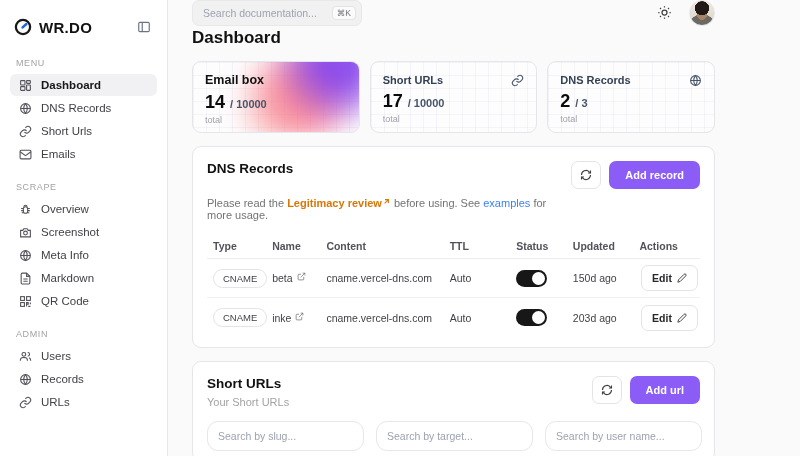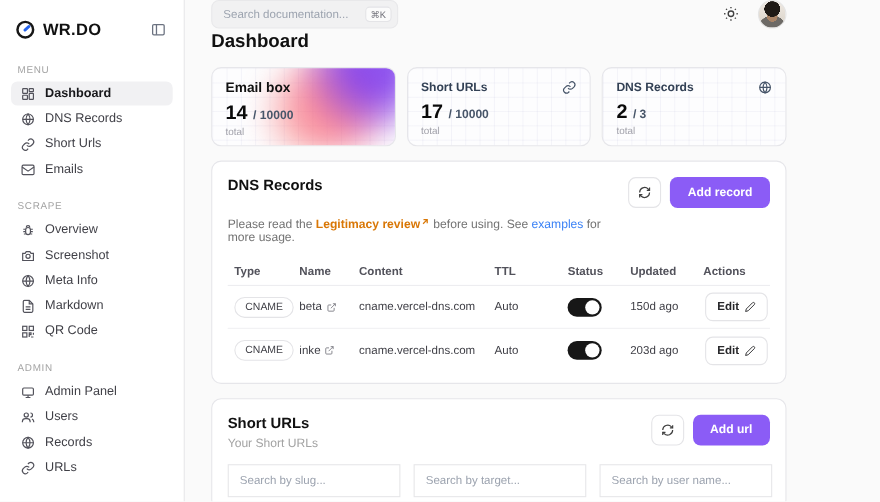--- a/index.html
+++ b/index.html
@@ -86,36 +86,36 @@
   .btn-dark { height:28px; padding:0 16px; background:#8b5cf6; color:#fff; border:none; border-radius:7px;
     font-size:11px; font-weight:600; cursor:pointer; font-family:"Liberation Sans", sans-serif; }
 
   
   .table { margin-top:12px; }
   .tr { display:grid; grid-template-columns:12% 11% 25% 13.5% 11.5% 13.5% 13.5%; align-items:center; }
   .thead { height:26px; border-bottom:1px solid #ededf0; }
   .th { font-size:10.5px; color:#52525b; font-weight:600; padding:0 6px; }
   .row { height:39px; border-bottom:1px solid #f1f1f3; }
   .row:last-child { border-bottom:none; }
-  .td { font-size:10.5px; color:#3f3f46; padding:0 6px; display:flex; align-items:center; gap:4px; }
+  .td { font-size:10.5px; color:#3f3f46; padding:0 6px; display:flex; align-items:flex-start; gap:4px; }
   .type-badge { border:1px solid #e4e4e7; border-radius:999px; padding:3px 9px; font-size:9.5px; color:#3f3f46; background:#fff; }
   .ext-ic { width:9px; height:9px; color:#71717a; }
   .ext-ic svg { width:9px; height:9px; display:block; }
   .toggle { width:31px; height:17px; background:#171717; border-radius:999px; position:relative; cursor:pointer; }
   .toggle::after { content:""; position:absolute; right:2px; top:2px; width:13px; height:13px; background:#fff; border-radius:50%; }
   .edit-btn { display:inline-flex; align-items:center; gap:5px; border:1px solid #e4e4e7; background:#fff; border-radius:7px;
     height:26px; padding:0 10px; font-size:10.5px; font-weight:600; color:#27272a; cursor:pointer;
     font-family:"Liberation Sans", sans-serif; }
   .edit-btn svg { width:10px; height:10px; }
   .td.actions { justify-content:flex-end; padding-right:2px; }
   .th.actions-h { text-align:left; }
 
   
   .filters { display:flex; gap:12px; margin-top:13px; }
-  .filter-input { flex:1; height:30px; border:1px solid #e7e7e9; border-radius:0; background:#fff;
+  .filter-input { flex:1; height:30px; border:1px solid #e7e7e9; border-radius:11px; background:#fff;
     font-size:10.5px; color:#404040; padding:0 10px; outline:none; font-family:"Liberation Sans", sans-serif; }
   .filter-input::placeholder { color:#9ca3af; }
 </style>
 </head>
 <body>
 
 <div class="app">
 
   <aside class="sidebar">
     <div class="brand-row">
@@ -222,29 +222,20 @@
             <path d="M14 14h3v3h-3zM21 14v3m-4 4h4m-7-3v3"></path>
           </svg>
         </span>
       <span>QR Code</span>
     </div>
 
     <div class="nav-section-label">ADMIN</div>
     <div class="nav-item">
       <span class="nav-ic">
           <svg viewBox="0 0 24 24" fill="none" stroke="currentColor" stroke-width="2">
-            <rect x="3" y="5" width="18" height="12" rx="2"></rect>
-            <path d="M8 21h8m-4-4v4"></path>
-          </svg>
-        </span>
-      <span>Admin Panel</span>
-    </div>
-    <div class="nav-item">
-      <span class="nav-ic">
-          <svg viewBox="0 0 24 24" fill="none" stroke="currentColor" stroke-width="2">
             <circle cx="9" cy="8" r="3.5"></circle>
             <path d="M2.5 20v-1.5A5 5 0 0 1 7.5 14h3a5 5 0 0 1 5 4.5V20"></path>
             <path d="M16 4.5a3.5 3.5 0 0 1 0 7"></path>
             <path d="M21.5 20v-1.5a5 5 0 0 0-3-4"></path>
           </svg>
         </span>
       <span>Users</span>
     </div>
     <div class="nav-item">
       <span class="nav-ic">

